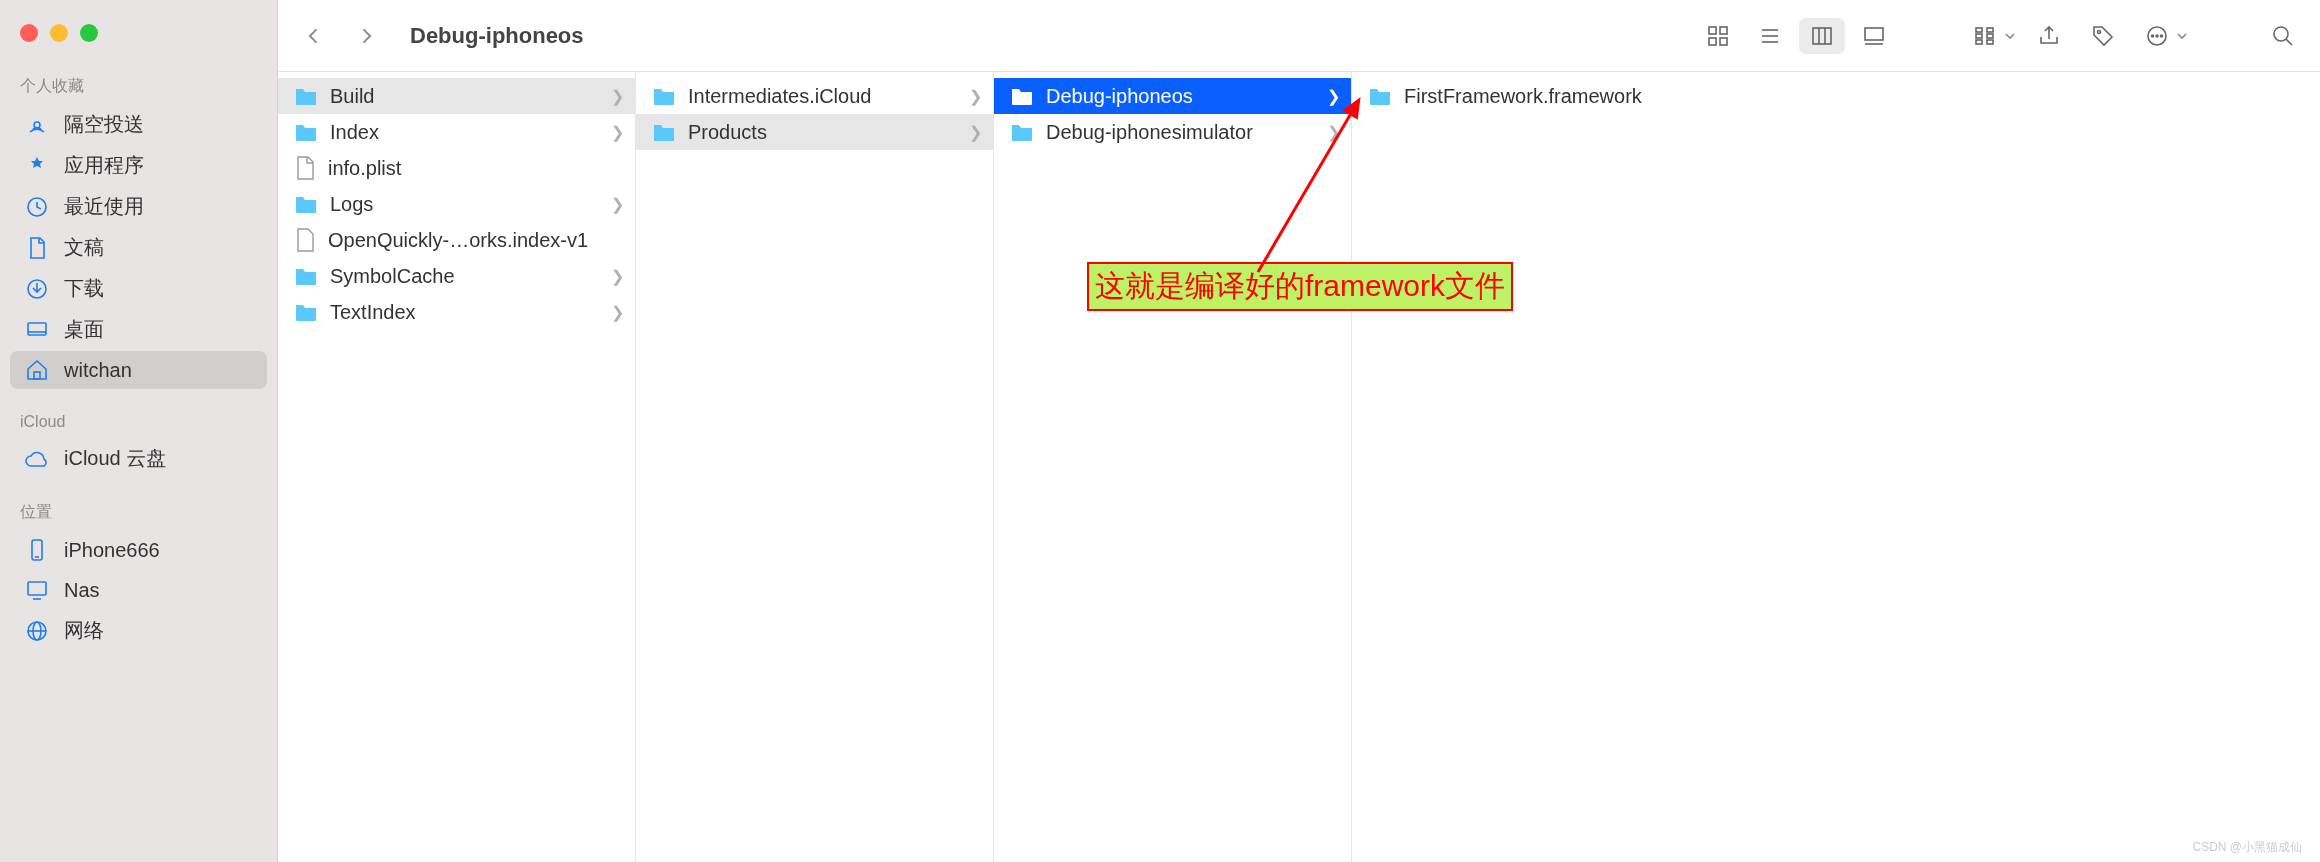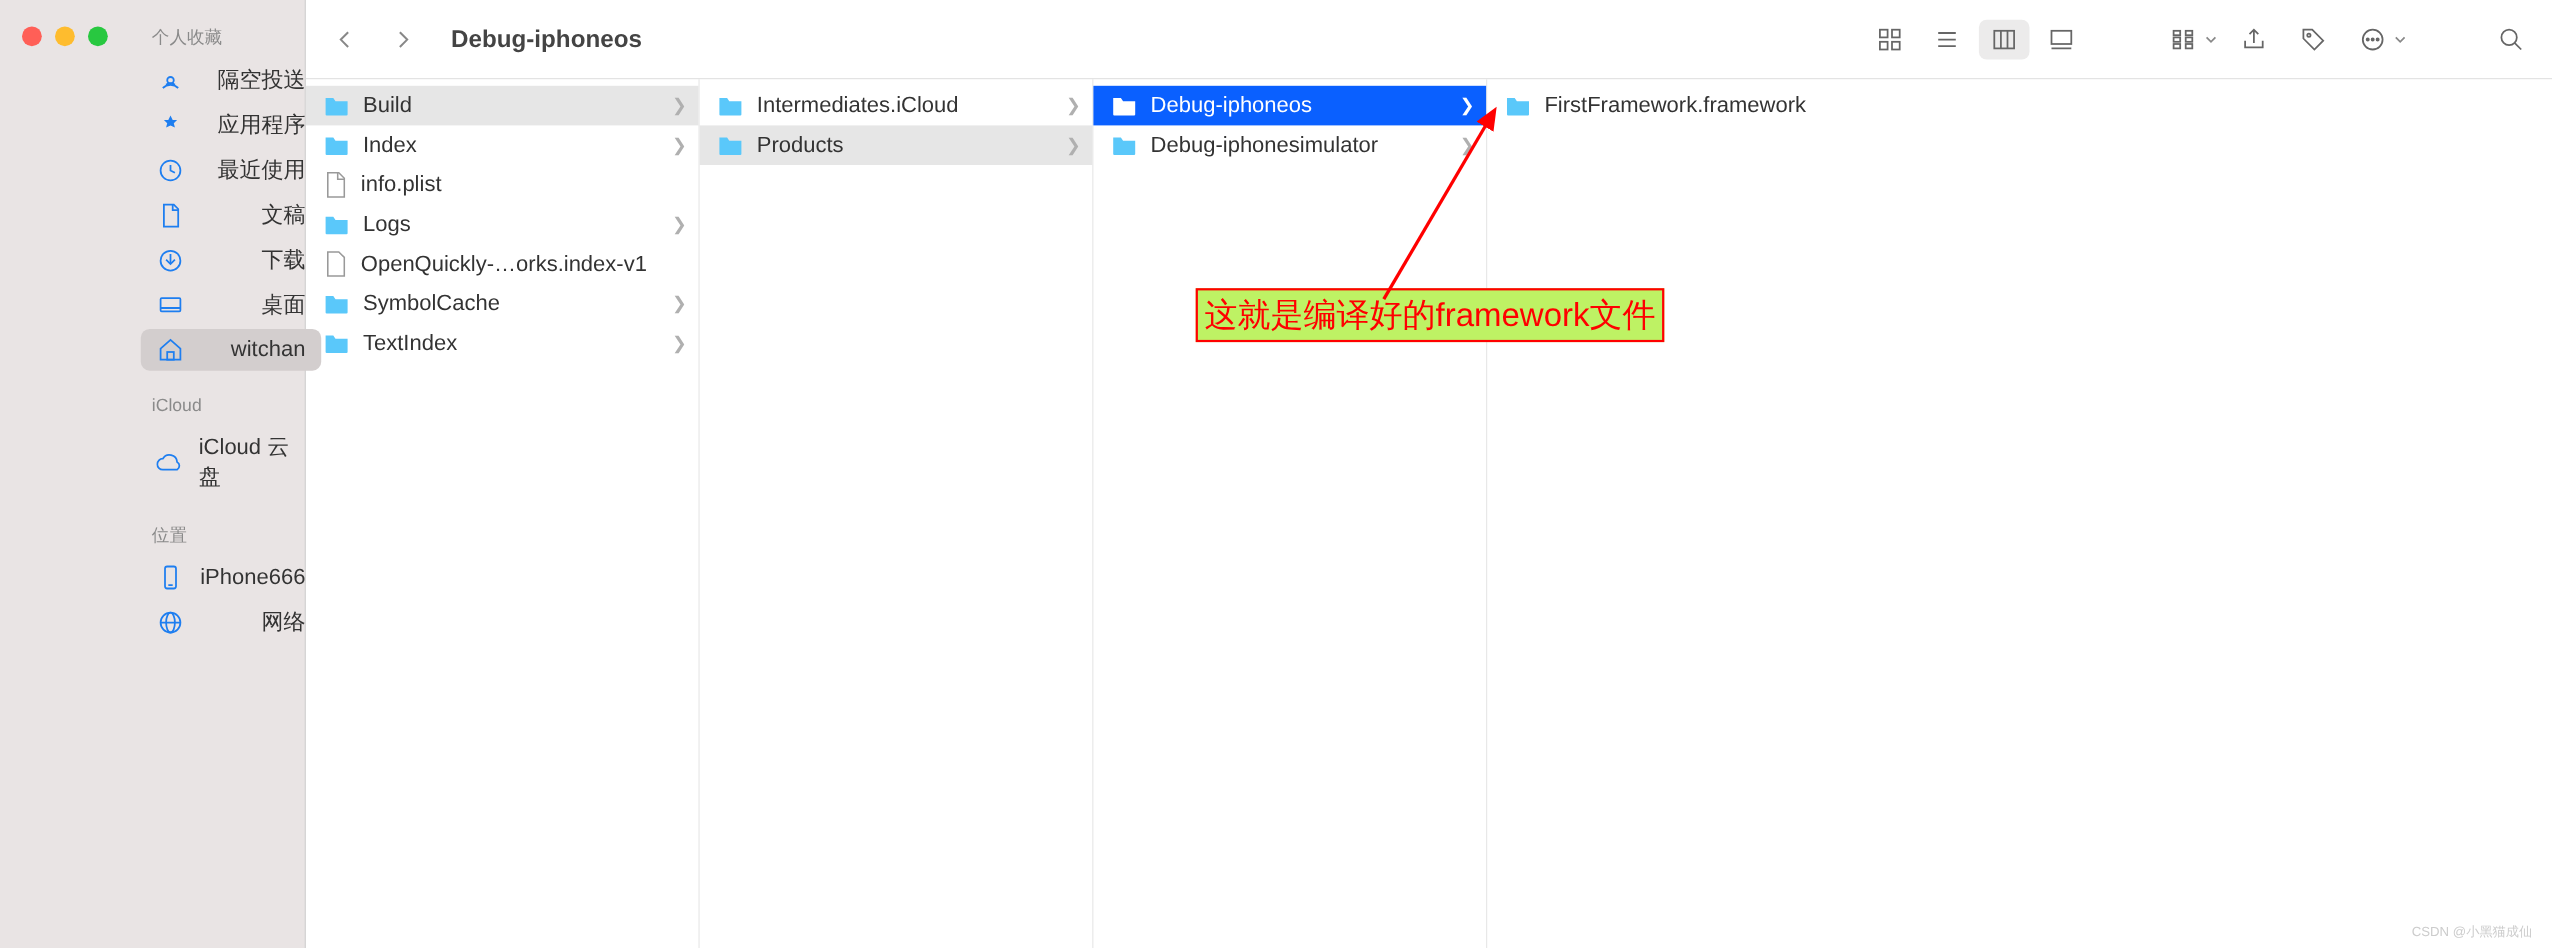--- a/index.html
+++ b/index.html
@@ -1,25 +1,25 @@
 <!DOCTYPE html>
 <html><head>
 <meta charset="utf-8">
 <style>
 * { margin: 0; padding: 0; box-sizing: border-box; font-family: -apple-system, BlinkMacSystemFont, "Helvetica Neue", sans-serif; }
 body { width: 2320px; height: 862px; background: #fff; font-size: 20px; color: #333; overflow: hidden; }
 .window { display: flex; width: 100%; height: 100%; }
-.sidebar { width: 278px; background: #e9e4e4; display: flex; flex-direction: row; padding-top: 18px; border-right: 1px solid #d0d0d0; }
+.sidebar { width: 278px; background: #e9e4e4; display: flex; flex-direction: column; padding-top: 18px; border-right: 1px solid #d0d0d0; }
 .traffic { display: flex; gap: 12px; padding: 6px 20px 28px 20px; }
 .dot { width: 18px; height: 18px; border-radius: 50%; }
 .dot.red { background: #ff5f57; }
 .dot.yellow { background: #febc2e; }
 .dot.green { background: #28c840; }
 .section-title { font-size: 16px; color: #8a8a8a; padding: 6px 20px; font-weight: 500; }
-.side-item { display: flex; align-items: center; gap: 14px; padding: 6px 14px; margin: 2px 10px; border-radius: 8px; font-size: 20px; justify-content: space-between; }
+.side-item { display: flex; align-items: center; gap: 14px; padding: 6px 14px; margin: 2px 10px; border-radius: 8px; font-size: 20px; }
 .side-item.selected { background: #d3cece; }
 .side-icon { width: 26px; height: 26px; display: flex; align-items: center; justify-content: center; color: #1e7ef0; }
 .side-icon svg { width: 24px; height: 24px; stroke: currentColor; fill: none; stroke-width: 1.6; }
 .main { flex: 1; display: flex; flex-direction: column; }
 .toolbar { height: 72px; display: flex; align-items: center; padding: 0 16px; border-bottom: 1px solid #e0e0e0; gap: 12px; }
 .nav-btn { width: 40px; height: 40px; display: flex; align-items: center; justify-content: center; color: #888; }
 .nav-btn svg { width: 20px; height: 20px; stroke: currentColor; fill: none; stroke-width: 2.2; }
 .title { font-size: 22px; font-weight: 600; color: #444; margin-left: 12px; }
 .toolbar-spacer { flex: 1; }
 .view-group { display: flex; gap: 6px; background: transparent; padding: 3px; border-radius: 8px; }
@@ -140,20 +140,29 @@
             <svg viewBox="0 0 24 24" stroke="#888">
               <rect x="7" y="2" width="10" height="20" rx="2"></rect>
               <line x1="10" y1="19" x2="14" y2="19"></line>
             </svg>
           </span>
           <span>iPhone666</span>
         </div>
         <div class="side-item">
           <span class="side-icon">
             <svg viewBox="0 0 24 24" stroke="#888">
+              <rect x="3" y="4" width="18" height="13" rx="1"></rect>
+              <line x1="8" y1="21" x2="16" y2="21"></line>
+            </svg>
+          </span>
+          <span>Nas</span>
+        </div>
+        <div class="side-item">
+          <span class="side-icon">
+            <svg viewBox="0 0 24 24" stroke="#888">
               <circle cx="12" cy="12" r="9"></circle>
               <ellipse cx="12" cy="12" rx="4" ry="9"></ellipse>
               <line x1="3" y1="12" x2="21" y2="12"></line>
             </svg>
           </span>
           <span>网络</span>
         </div>
         <div style="height: 16px;"></div>
       </div>
   </div>

